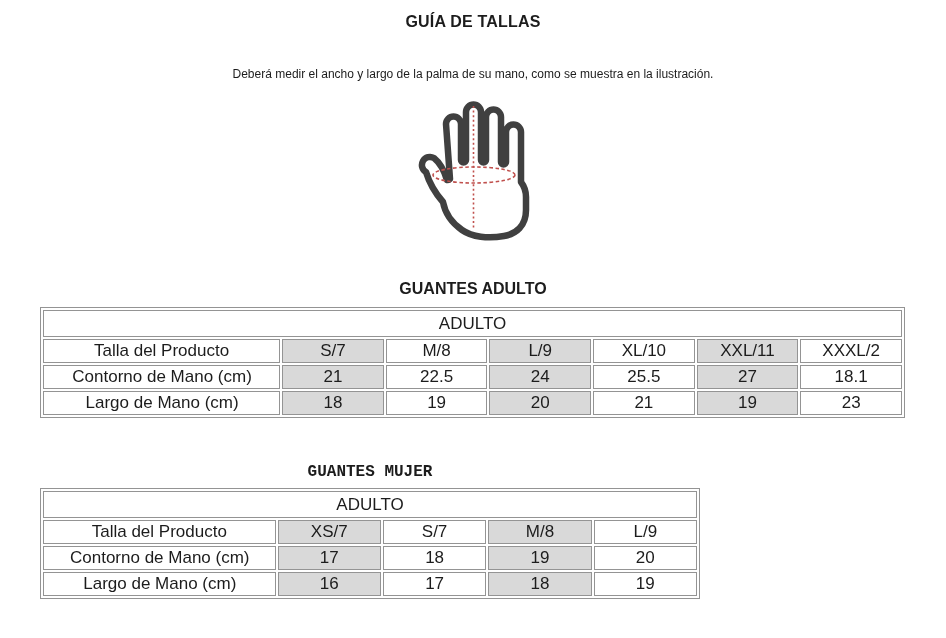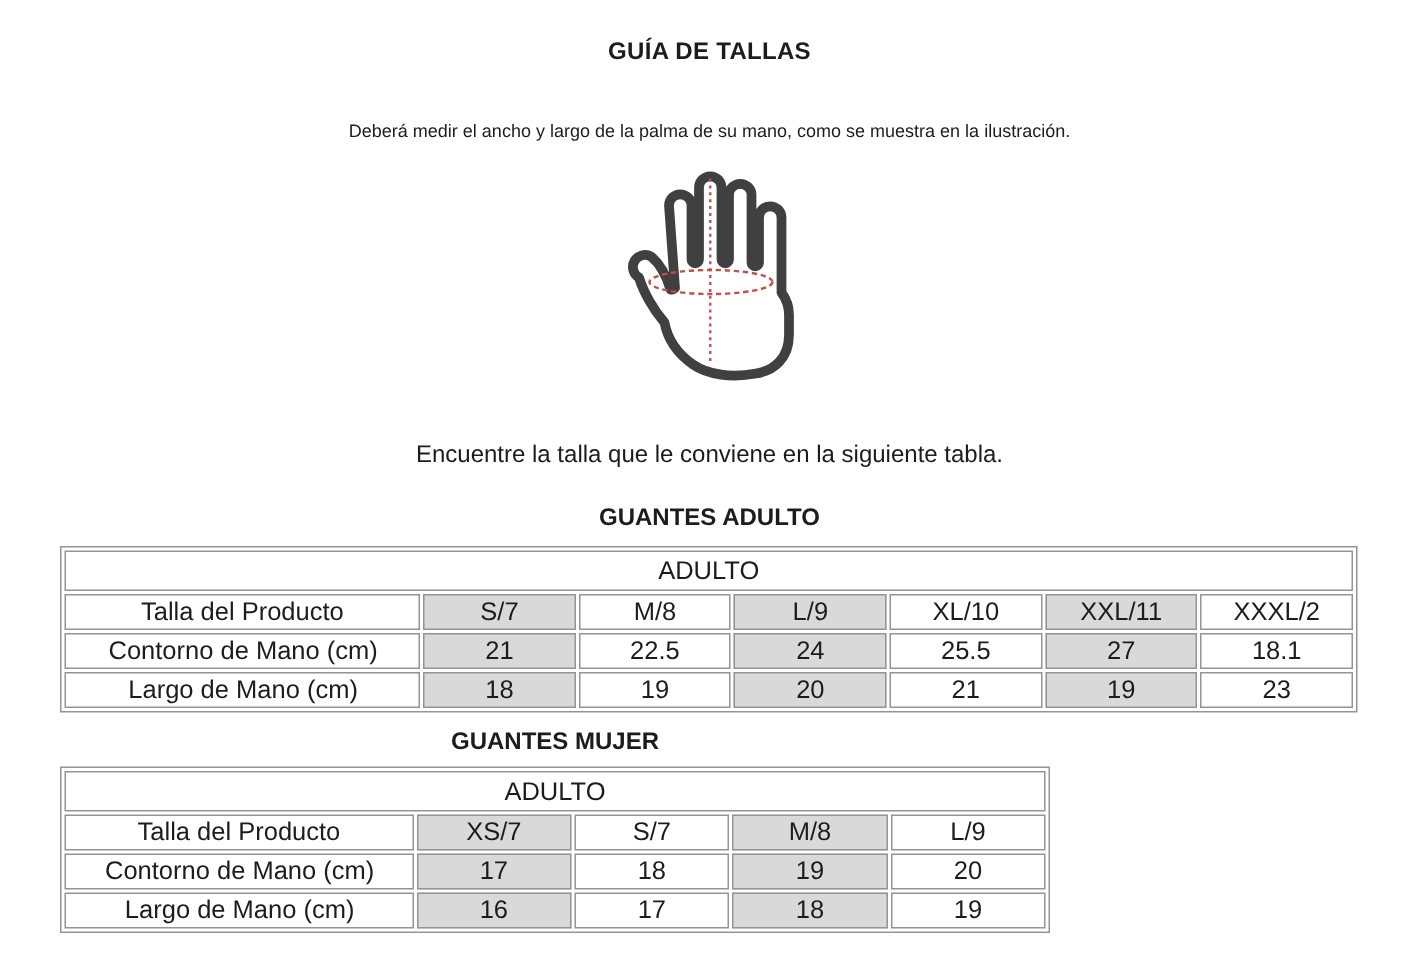--- a/index.html
+++ b/index.html
@@ -1,34 +1,34 @@
 <!DOCTYPE html>
 <html><head>
 <meta charset="utf-8">
 <style>
   html,body { margin:0; padding:0; background:#ffffff; }
   .page {
     width:946px; height:638px; background:#ffffff; overflow:hidden;
     font-family:"Liberation Sans", sans-serif; color:#1c1c1c; position:relative;
   }
   .title {
-    margin:0; padding-top:26px; text-align:center;
+    margin:0; padding-top:13px; text-align:center;
     font-size:16px; font-weight:bold; letter-spacing:.2px;
   }
   .intro {
     margin:36px 0 0; text-align:center; font-size:12px;
   }
   .hand-wrap { margin-top:15px; text-align:center; height:160px; }
   .table-intro { margin:26px 0 0; text-align:center; font-size:16px; }
 
   .tbl-heading {
     margin:0; text-align:center; font-size:16px; font-weight:bold;
   }
   .men-heading { margin-top:24px; }
-  .women-heading { margin-top:11px; width:660px; margin-left:40px; }
+  .women-heading { margin-top:45px; width:660px; margin-left:40px;font-family:Liberation Mono, monospace; }
 
   .size-table {
     border-collapse:separate; border-spacing:2px; table-layout:fixed;
     background:#ffffff; border:1px solid #949494;
     font-size:17px; color:#1c1c1c;
   }
   .men-table   { width:865px; margin:9px 0 0 40px; }
   .women-table { width:660px; margin:7px 0 0 40px; }
   .size-table td {
     border:1px solid #949494; background:#ffffff;
@@ -75,21 +75,20 @@
                L 110 108
                C 110 124 100 132 88 134
                C 72 137 56 135 46 128
                C 36 121 29 111 27 100
                Z" fill="#ffffff" stroke="#404040" stroke-width="6.5" stroke-linecap="round" stroke-linejoin="round"></path>
       <ellipse cx="58" cy="73" rx="41" ry="8" fill="none" stroke="#c0504d" stroke-width="1.6" stroke-dasharray="3.5 2.5"></ellipse>
       <line x1="57.5" y1="4" x2="57.5" y2="128" stroke="#c0504d" stroke-width="1.6" stroke-dasharray="2 2.6"></line>
     </svg>
   </div>
 
-  <p class="table-intro">Encuentre la talla que le conviene en la siguiente tabla.</p>
 
   <h2 class="tbl-heading men-heading">GUANTES ADULTO</h2>
 
   <table class="size-table men-table">
     <colgroup>
         <col style="width:28%">
         <col style="width:12%">
         <col style="width:12%">
         <col style="width:12%">
         <col style="width:12%">

